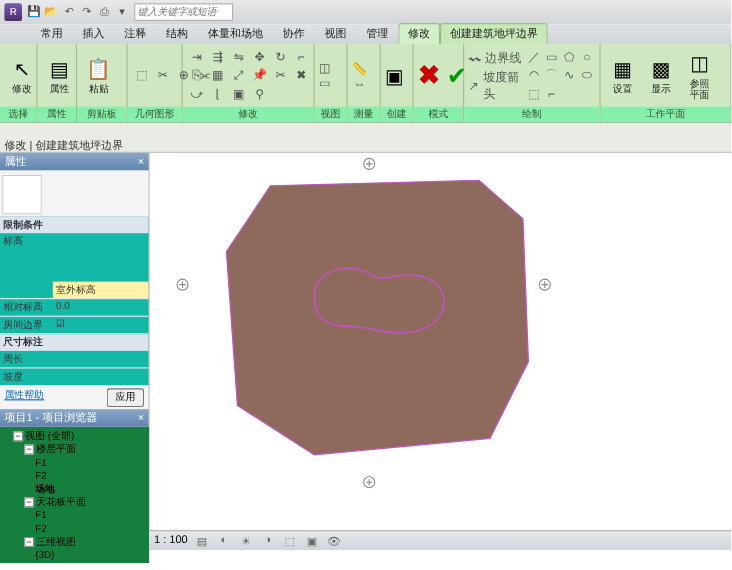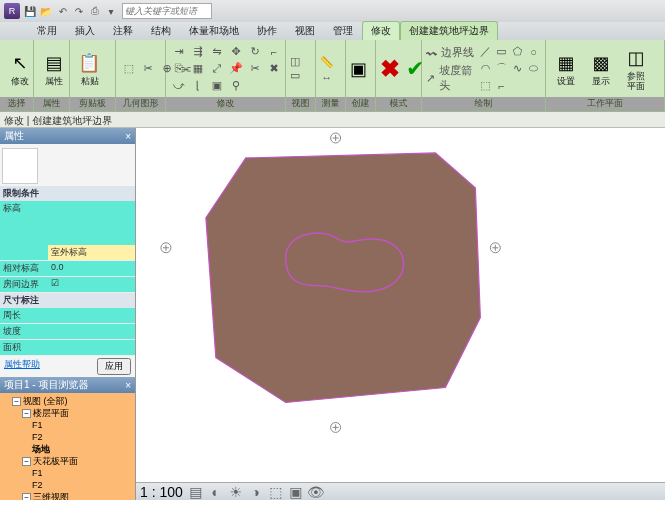--- a/index.html
+++ b/index.html
@@ -16,64 +16,64 @@
   
   .tabs { height: 18px; background: linear-gradient(#dfe3e5,#cfd4d7); display: flex; align-items:flex-end; padding-left: 28px;}
   .tab { padding: 2px 8px; font-size:10px; color:#222; cursor:pointer; border:1px solid transparent; border-bottom:none;}
   .tab.active { background:#d4f0c8; border-color:#9aba8a; border-radius:3px 3px 0 0;}
   .tab.active2 { background:#c8e8b8; border-color:#9aba8a; border-radius:3px 3px 0 0;}
 
   
   .ribbon { height: 72px; background:#cfe8c1; border-bottom:1px solid #9aba8a; display:flex; }
   .panel { border-right:1px solid #a0bb92; display:flex; flex-direction:column; }
   .panel-body { flex:1; display:flex; align-items:center; gap:3px; padding: 2px 4px;}
-  .panel-label { height:14px; text-align:center; font-size:9px; color:#3a5229; background:#a3a3a3;}
+  .panel-label { height:14px; text-align:center; font-size:9px; color:#3a5229; background:#86efac;}
   .bigbtn { display:flex; flex-direction:column; align-items:center; gap:1px; padding:2px 4px; cursor:pointer;}
   .bigbtn .ico { width:24px; height:24px; display:flex; align-items:center; justify-content:center; font-size:18px;}
   .bigbtn .lbl { font-size:9px; color:#222; text-align:center; line-height:10px;}
   .smgrid { display:grid; grid-template-columns:repeat(4,18px); grid-auto-rows:16px; gap:1px;}
   .smgrid span, .col3 span { display:flex; align-items:center; justify-content:center; font-size:11px; color:#555; cursor:pointer;}
   .col3 { display:flex; flex-direction:column; gap:1px; }
   .col3 .row { display:flex; gap:4px; align-items:center;}
   .xbtn { color:#c00; font-size:24px; font-weight:bold;}
 
   
-  .optbar { height:16px; background:#e8ece5; border-bottom:1px solid #bbb; font-size:10px; padding:2px 4px; color:#333;}
+  .optbar { height:16px; background:#e8ece5; border-bottom:1px solid #bbb; font-size:10px; padding:13px 4px; color:#333;}
 
   
   .main { display:flex; height: calc(518px - 22px - 18px - 72px - 16px - 18px); }
   .leftcol { width:136px; background:#e6e6e6; display:flex; flex-direction:column; border-right:1px solid #999;}
   .pal-hdr { height:16px; background:linear-gradient(#8aa7c7,#5f84ad); color:#fff; font-size:10px; padding:1px 4px; display:flex; justify-content:space-between; align-items:center;}
   .pal-hdr .x { cursor:pointer; }
   .prop-top { height:42px; background:#f4f4f4; display:flex; align-items:flex-end; padding:2px; gap:4px;}
   .thumb { width:36px; height:36px; background:#fff; border:1px solid #ccc;}
   .typebox { display:flex; align-items:center; gap:2px; padding:2px 4px; background:#f4f4f4;}
   .typebox select { flex:1; font-size:9px; height:16px;}
   .editbtn { font-size:9px; height:16px; padding:0 2px;}
-  .propgrid { flex:0 0 auto; background:#5eead4; font-size:9px;}
+  .propgrid { flex:0 0 auto; background:#14b8a6; font-size:9px;}
   .propgrid .grp { background:#dce4ec; padding:1px 3px; font-weight:bold; color:#334;}
   .propgrid .row { display:flex; border-bottom:1px solid #eee;}
   .propgrid .row .k { width:48px; padding:1px 3px; color:#333;}
   .propgrid .row .v { flex:1; padding:1px 3px; color:#333;}
   .propgrid .hl { background:#fff1a8;margin-top:44px;}
   .applybar { display:flex; justify-content:space-between; padding:2px 4px; background:#f4f4f4; font-size:9px;}
   .applybar button { font-size:9px; padding:0 6px;}
 
-  .browser { flex:1; background:#fdba74; overflow:auto; font-size:9px; padding:2px 2px 2px 2px; }
+  .browser { flex:1; background:#15803d; overflow:auto; font-size:9px; padding:2px 2px 2px 2px; }
   .tree ul { list-style:none; padding-left:10px;}
   .tree li { white-space:nowrap; line-height:12px;}
   .tree .tgl { display:inline-block; width:9px; height:9px; border:1px solid #888; text-align:center; line-height:7px; font-size:8px; margin-right:2px; cursor:pointer; background:#fff;}
   .bold { font-weight:bold;}
 
   
   .canvas { flex:1; position:relative; background:#fff; }
   .canvas svg { position:absolute; inset:0; }
 
   
-  .status { height:18px; background:linear-gradient(#e4e8ec,#cfd6dc); border-top:1px solid #aaa; display:flex; align-items:center; font-size:14px; padding:0 4px; gap:6px; position:absolute; left:136px; bottom:18px; right:0;}
+  .status { height:18px; background:linear-gradient(#e4e8ec,#cfd6dc); border-top:1px solid #aaa; display:flex; align-items:center; font-size:10px; padding:0 4px; gap:6px; position:absolute; left:136px; bottom:18px; right:0;}
   .status .sc { display:flex; gap:4px; align-items:center;}
   .status .ico { width:14px; height:14px; display:flex; align-items:center; justify-content:center; color:#666;}
 
   .footerpad { position:absolute; left:136px; right:0; bottom:0; height:18px; background:#fff;}
 </style>
 </head>
 <body>
 
 <div class="titlebar">
   <div class="appicon">R</div>
@@ -271,24 +271,20 @@
           <div class="k">房间边界</div>
           <div class="v">☑</div>
         </div>
       <div class="grp">尺寸标注</div>
       <div class="row">
           <div class="k">周长</div>
           <div class="v"></div>
         </div>
       <div class="row">
           <div class="k">坡度</div>
-          <div class="v"></div>
-        </div>
-      <div class="row">
-          <div class="k">面积</div>
           <div class="v"></div>
         </div>
     </div>
     <div class="applybar">
       <a style="color:#06c;text-decoration:underline">属性帮助</a>
       <button>应用</button>
     </div>
 
     <div class="pal-hdr">
       <span>项目1 - 项目浏览器</span>

